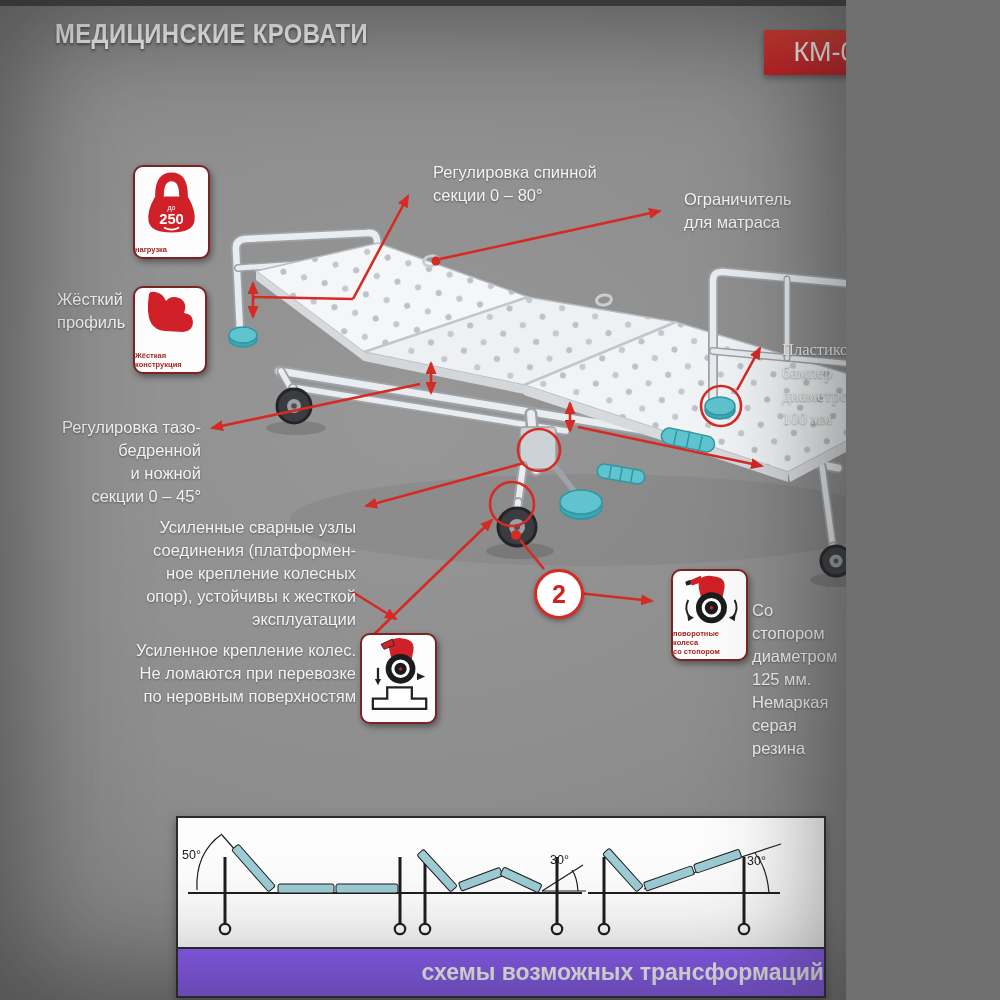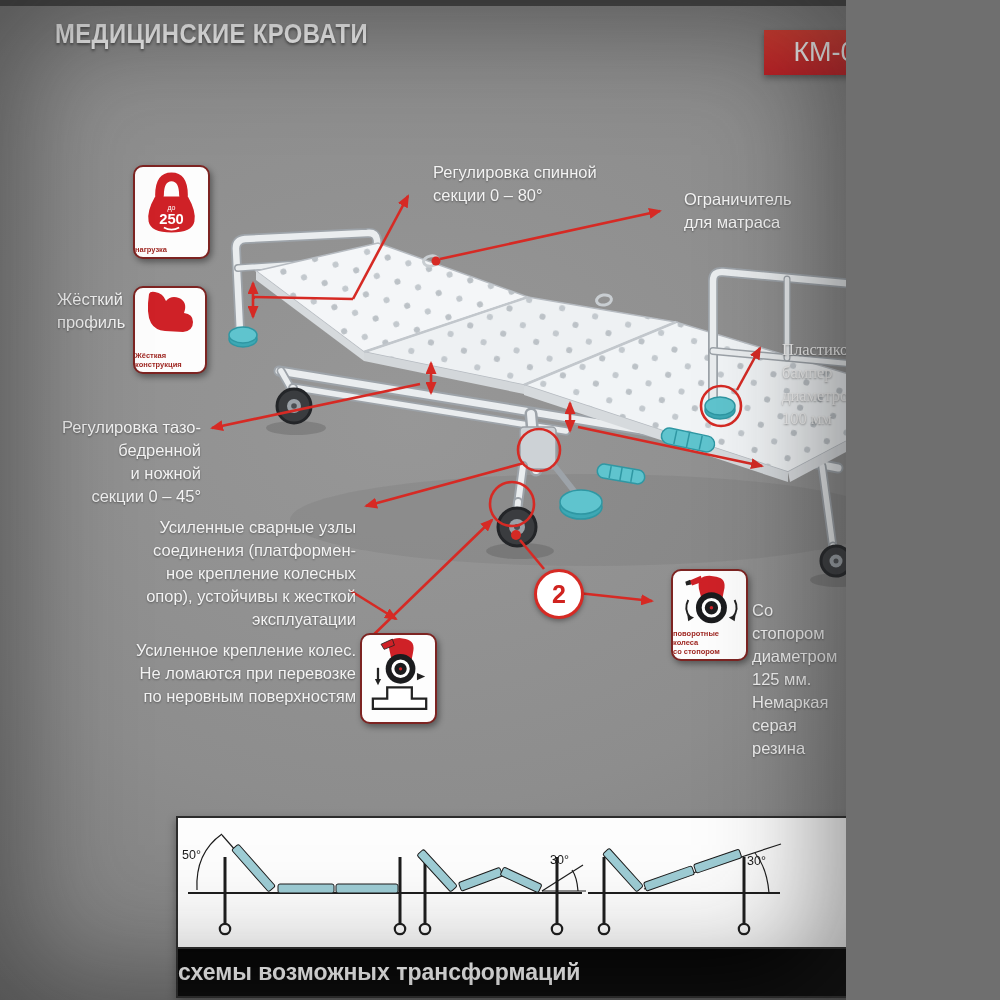--- a/index.html
+++ b/index.html
@@ -28,24 +28,24 @@
     font-size:7.5px;font-weight:bold;color:#9e2621;line-height:1.2;white-space:pre-line;}
   #bedsvg{position:absolute;left:0;top:0;z-index:15;}
   .tu{stroke:#9da3a9;fill:none;stroke-linecap:round;stroke-linejoin:round;}
   .to{stroke:#eaedef;fill:none;stroke-linecap:round;stroke-linejoin:round;}
   .red{stroke:#d62a24;fill:none;stroke-width:2.6px;}
   .wheel-badge{position:absolute;left:534px;top:569px;width:44px;height:44px;z-index:30;
     background:#fff;border:3px solid #d62a24;border-radius:50%;display:flex;align-items:center;
     justify-content:center;color:#d0231f;font-weight:bold;font-size:25px;
     box-shadow:0 2px 5px rgba(0,0,0,.35);}
   .schemes{position:absolute;left:176px;top:816px;width:646px;height:178px;z-index:25;
-    background:#fdfdfd;border:2px solid #2c2c2c;box-shadow:0 4px 9px rgba(0,0,0,.35);padding-left:40px;}
+    background:#fdfdfd;border:2px solid #2c2c2c;box-shadow:0 4px 9px rgba(0,0,0,.35);}
   .schemes svg{position:absolute;left:0;top:0;}
-  .schemes-bar{position:absolute;left:0;bottom:0;width:100%;height:47px;background:#000000;
-    border-top:2px solid #2a2a2a;display:flex;align-items:center;justify-content:flex-start;
+  .schemes-bar{position:absolute;left:0;bottom:0;width:100%;height:47px;background:#8b5cf6;
+    border-top:2px solid #2a2a2a;display:flex;align-items:center;justify-content:flex-end;
     color:#fff;font-weight:bold;font-size:23px;}
   .dtxt{font-size:12.5px;fill:#1d1d1d;font-family:"Liberation Sans",sans-serif;}
 </style>
 </head>
 <body>
 
 <div id="stage">
   <div class="topstrip"></div>
   <div class="corner-light"></div>
   <div class="title">МЕДИЦИНСКИЕ КРОВАТИ</div>

